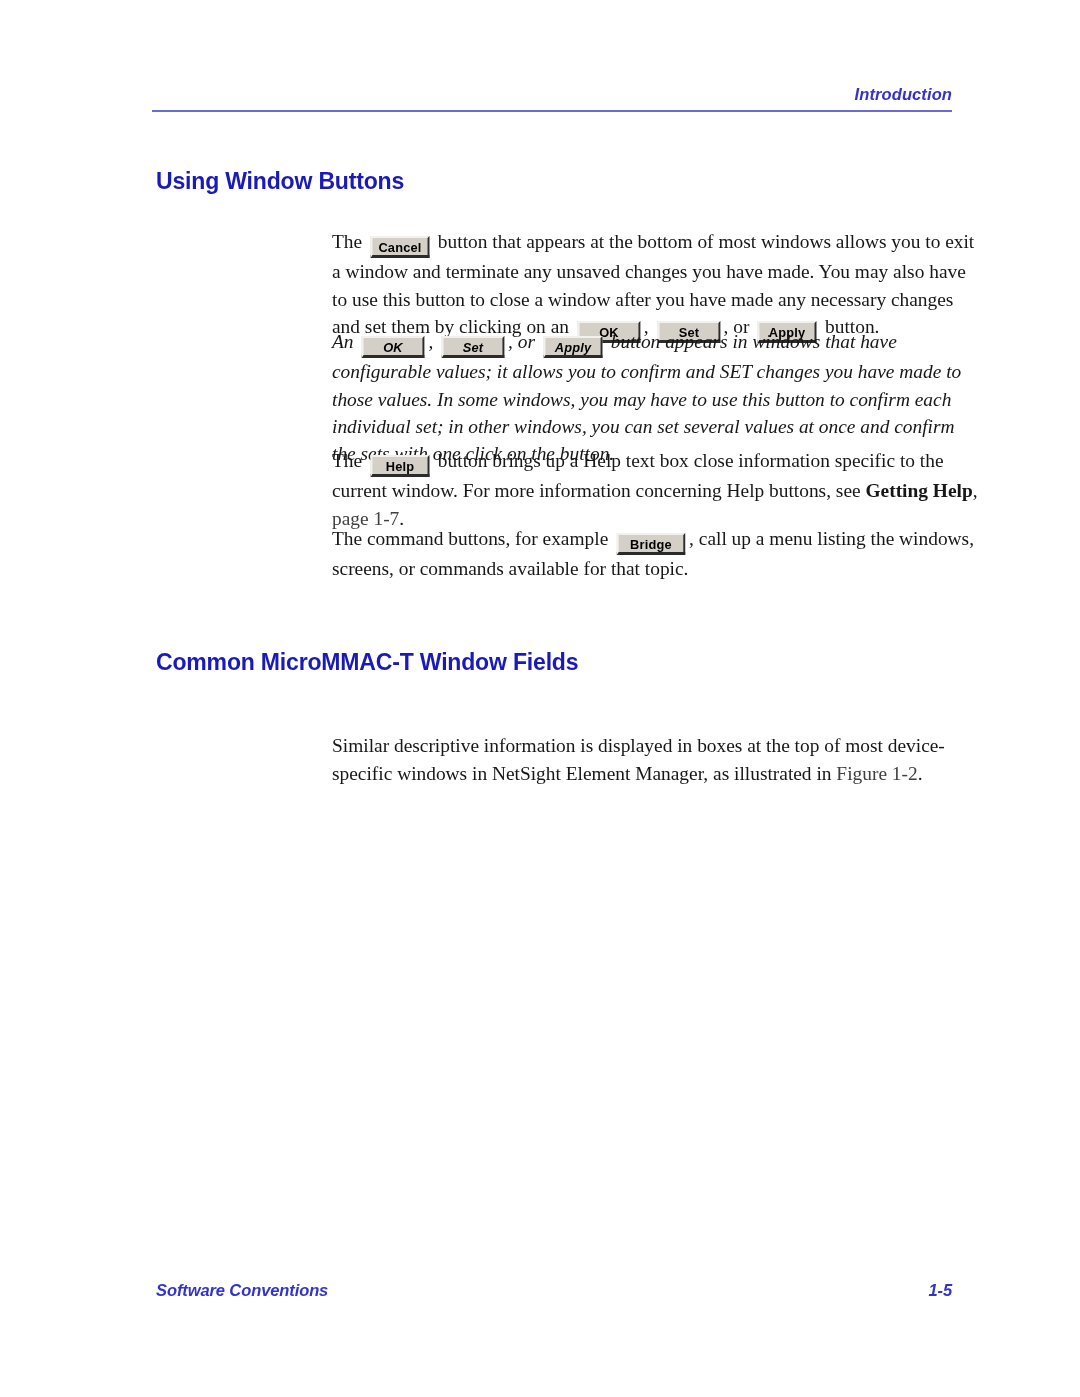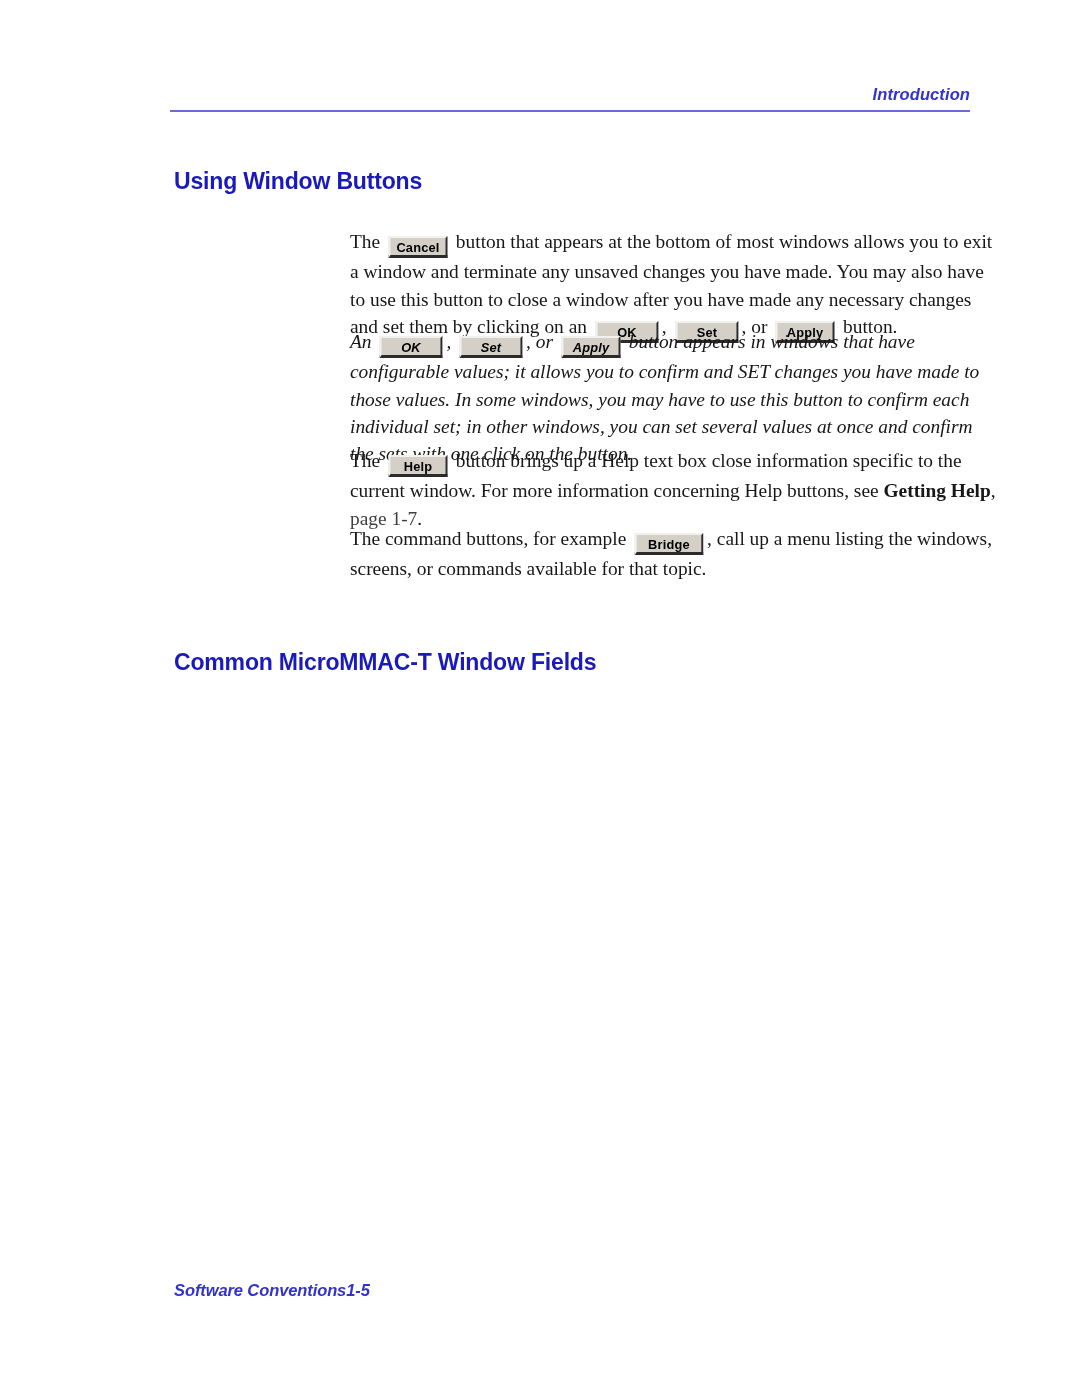--- a/index.html
+++ b/index.html
@@ -12,21 +12,20 @@
     height: 1397px;
     position: relative;
     font-family: "Liberation Serif", "DejaVu Serif", serif;
     color: #1a1a1a;
     overflow: hidden;
   }
 
   .page {
     position: absolute;
     inset: 0;
-    margin-left: 18px;
   }
 
   
   .header {
     position: absolute;
     left: 152px;
     top: 86px;
     width: 800px;
   }
   .header-text {
@@ -111,21 +110,21 @@
   .winbtn.wide  { width: 66px; }
   .winbtn.xwide { width: 72px; }
 
   
   .footer {
     position: absolute;
     left: 156px;
     top: 1281px;
     width: 796px;
     display: flex;
-    justify-content: flex-start;
+    justify-content: space-between;
     align-items: baseline;
     font-family: "Liberation Sans", "DejaVu Sans", sans-serif;
     font-style: italic;
     font-weight: 700;
     font-size: 16.5px;
     color: #3333cc;
     letter-spacing: -0.1px;
   }
 </style>
 </head>
@@ -144,19 +143,20 @@
 
   <p class="para" id="para-ok"><span>An </span><span class="winbtn wide">OK</span><span>, </span><span class="winbtn wide">Set</span><span>, or </span><span class="winbtn small">Apply</span><span> button appears in windows that have configurable values; it allows you to confirm and SET changes you have made to those values. In some windows, you may have to use this button to confirm each individual set; in other windows, you can set several values at once and confirm the sets with one click on the button.</span></p>
 
   <p class="para" id="para-help"><span>The </span><span class="winbtn small">Help</span><span> button brings up a Help text box close information specific to the current window. For more information concerning Help buttons, see </span><span class="bold">Getting Help</span><span>, </span><span class="link-green">page 1-7</span><span>.</span></p>
 
   <p class="para" id="para-command"><span>The command buttons, for example </span><span class="winbtn xwide">Bridge</span><span>, call up a menu listing the windows, screens, or commands available for that topic.</span></p>
 
 
   <h1 class="section-heading" id="heading-common">Common MicroMMAC-T Window Fields</h1>
 
+  <p class="para" id="para-similar"><span>Similar descriptive information is displayed in boxes at the top of most device-specific windows in NetSight Element Manager, as illustrated in </span><span class="link-green">Figure 1-2</span><span>.</span></p>
 
   <div class="footer">
     <span>Software Conventions</span>
     <span>1-5</span>
   </div>
 
 </div>
 
 </body></html>

